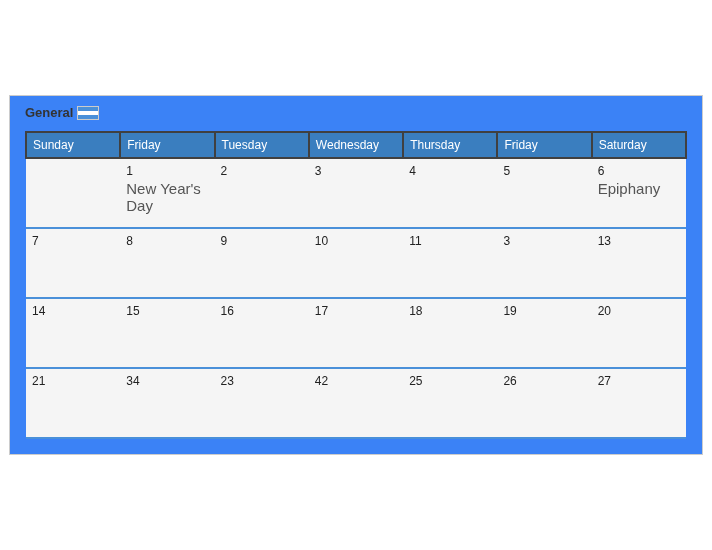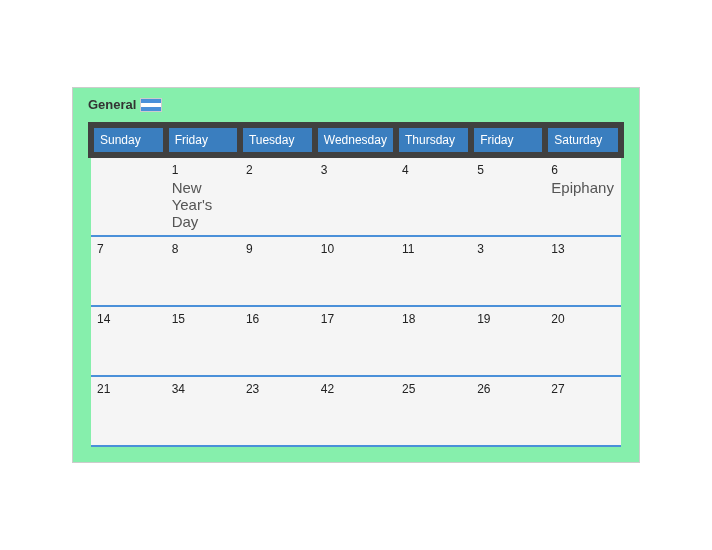--- a/index.html
+++ b/index.html
@@ -6,22 +6,22 @@
     body {
       font-family: Arial, sans-serif;
       background: #fff;
       width: 712px;
       height: 550px;
       display: flex;
       align-items: center;
       justify-content: center;
     }
     .calendar-container {
-      width: 568px;
-      background: #86efac;
+      width: 694px;
+      background: #3b82f6;
       border: 1px solid #ccc;
       padding: 10px 15px 15px;
     }
     .calendar-header {
       display: flex;
       align-items: center;
       justify-content: space-between;
       margin-bottom: 10px;
     }
     .logo {
@@ -68,21 +68,21 @@
       width: 100%;
       border-collapse: collapse;
     }
     .calendar-table thead tr th {
       background-color: #3a7ebf;
       color: #fff;
       font-size: 12px;
       font-weight: normal;
       padding: 5px 6px;
       text-align: left;
-      border: 6px solid #404040;
+      border: 2px solid #404040;
     }
     .calendar-table tbody tr {
       border-bottom: 2px solid #4a90d9;
     }
     .calendar-table tbody tr td {
       vertical-align: top;
       padding: 5px 6px;
       font-size: 12px;
       color: #222;
       background: #f5f5f5;

